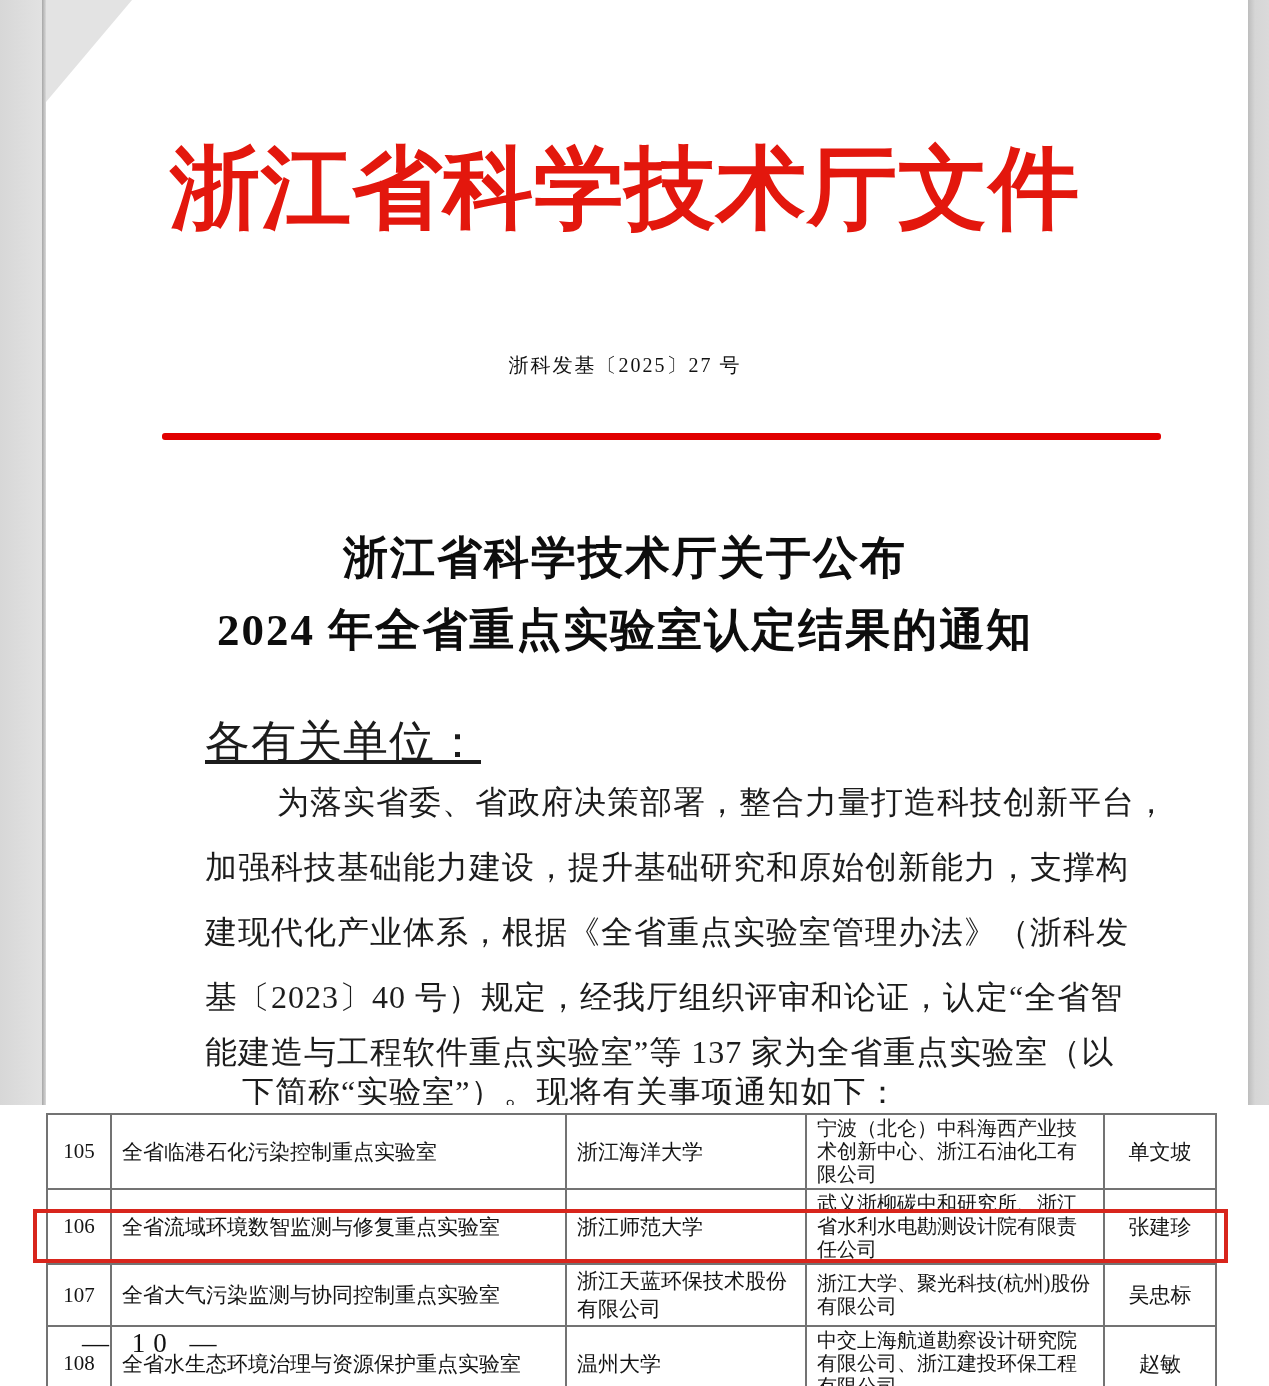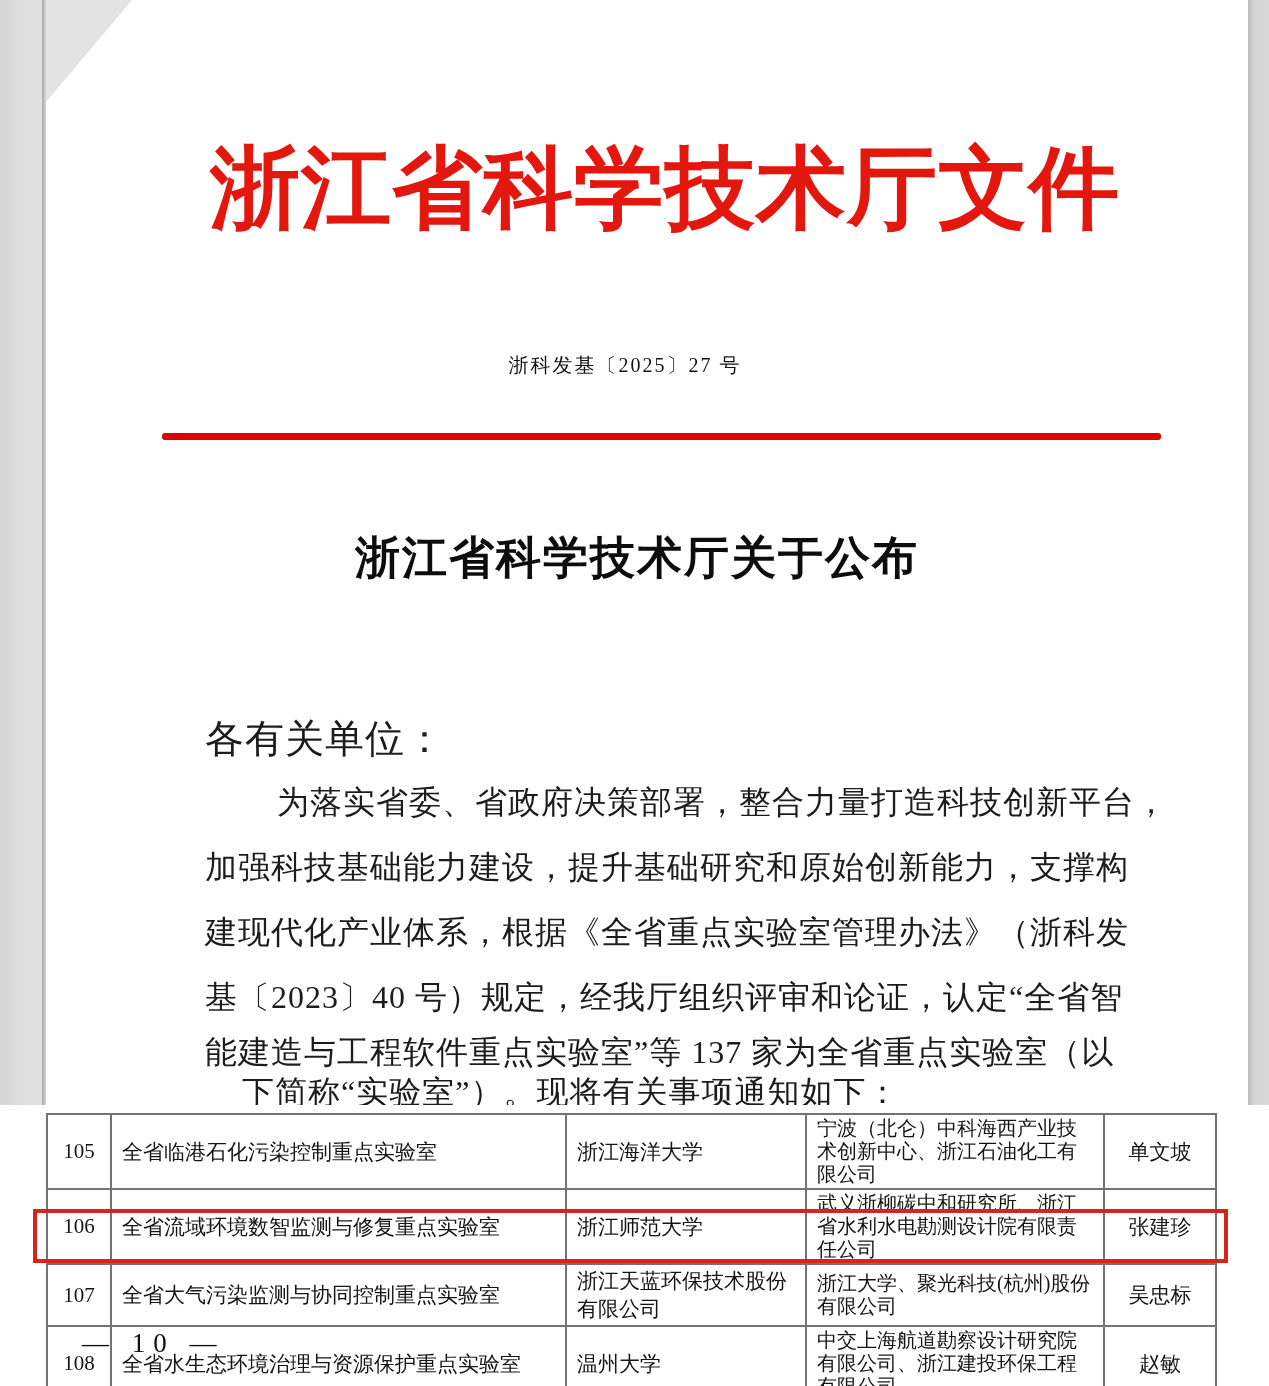--- a/index.html
+++ b/index.html
@@ -48,21 +48,20 @@
   .letterhead {
     position: absolute; left: 45px; top: 128px;
     width: 1160px;
     text-align: center;
     font-size: 90px;
     font-weight: bold;
     letter-spacing: 1px;
     color: #e3170d;
     white-space: nowrap;
     z-index: 1;
-    padding-left: 40px;
   }
   .doc-number {
     position: absolute; left: 45px; top: 352px;
     width: 1160px;
     text-align: center;
     font-size: 20px;
     letter-spacing: 2px;
     color: #111;
     z-index: 1;
   }
@@ -76,31 +75,31 @@
   .notice-title {
     position: absolute; left: 45px;
     width: 1160px;
     text-align: center;
     font-size: 45px;
     font-weight: bold;
     letter-spacing: 2px;
     color: #0d0d0d;
     white-space: nowrap;
     z-index: 1;
-    padding-left: 12px;
   }
   .notice-title.line1 { top: 528px; }
   .notice-title.line2 { top: 600px; }
 
   .salutation {
     position: absolute; left: 205px; top: 712px;
-    font-size: 39px;
+    font-size: 45px;
     letter-spacing: 1px;
     z-index: 1;
     white-space: nowrap;
+    text-decoration: underline;
   }
   .body-text {
     position: absolute; left: 205px; top: 0;
     width: 910px;
     z-index: 1;
   }
   .body-line {
     position: absolute; left: 0;
     font-size: 32px;
     letter-spacing: 1px;
@@ -174,20 +173,21 @@
   <div class="corner-wedge"></div>
   <div class="gutter-right"></div>
 
   <div class="letterhead">浙江省科学技术厅文件</div>
 
   <div class="doc-number">浙科发基〔2025〕27 号</div>
 
   <div class="red-rule"></div>
 
   <div class="notice-title line1">浙江省科学技术厅关于公布</div>
+  <div class="notice-title line2">2024 年全省重点实验室认定结果的通知</div>
 
   <div class="salutation">各有关单位：</div>
 
   <div class="body-text">
     <div class="body-line">为落实省委、省政府决策部署，整合力量打造科技创新平台，</div>
     <div class="body-line">加强科技基础能力建设，提升基础研究和原始创新能力，支撑构</div>
     <div class="body-line">建现代化产业体系，根据《全省重点实验室管理办法》（浙科发</div>
     <div class="body-line">基〔2023〕40 号）规定，经我厅组织评审和论证，认定“全省智</div>
     <div class="body-line">能建造与工程软件重点实验室”等 137 家为全省重点实验室（以</div>
     <div class="body-line">下简称“实验室”）。现将有关事项通知如下：</div>

